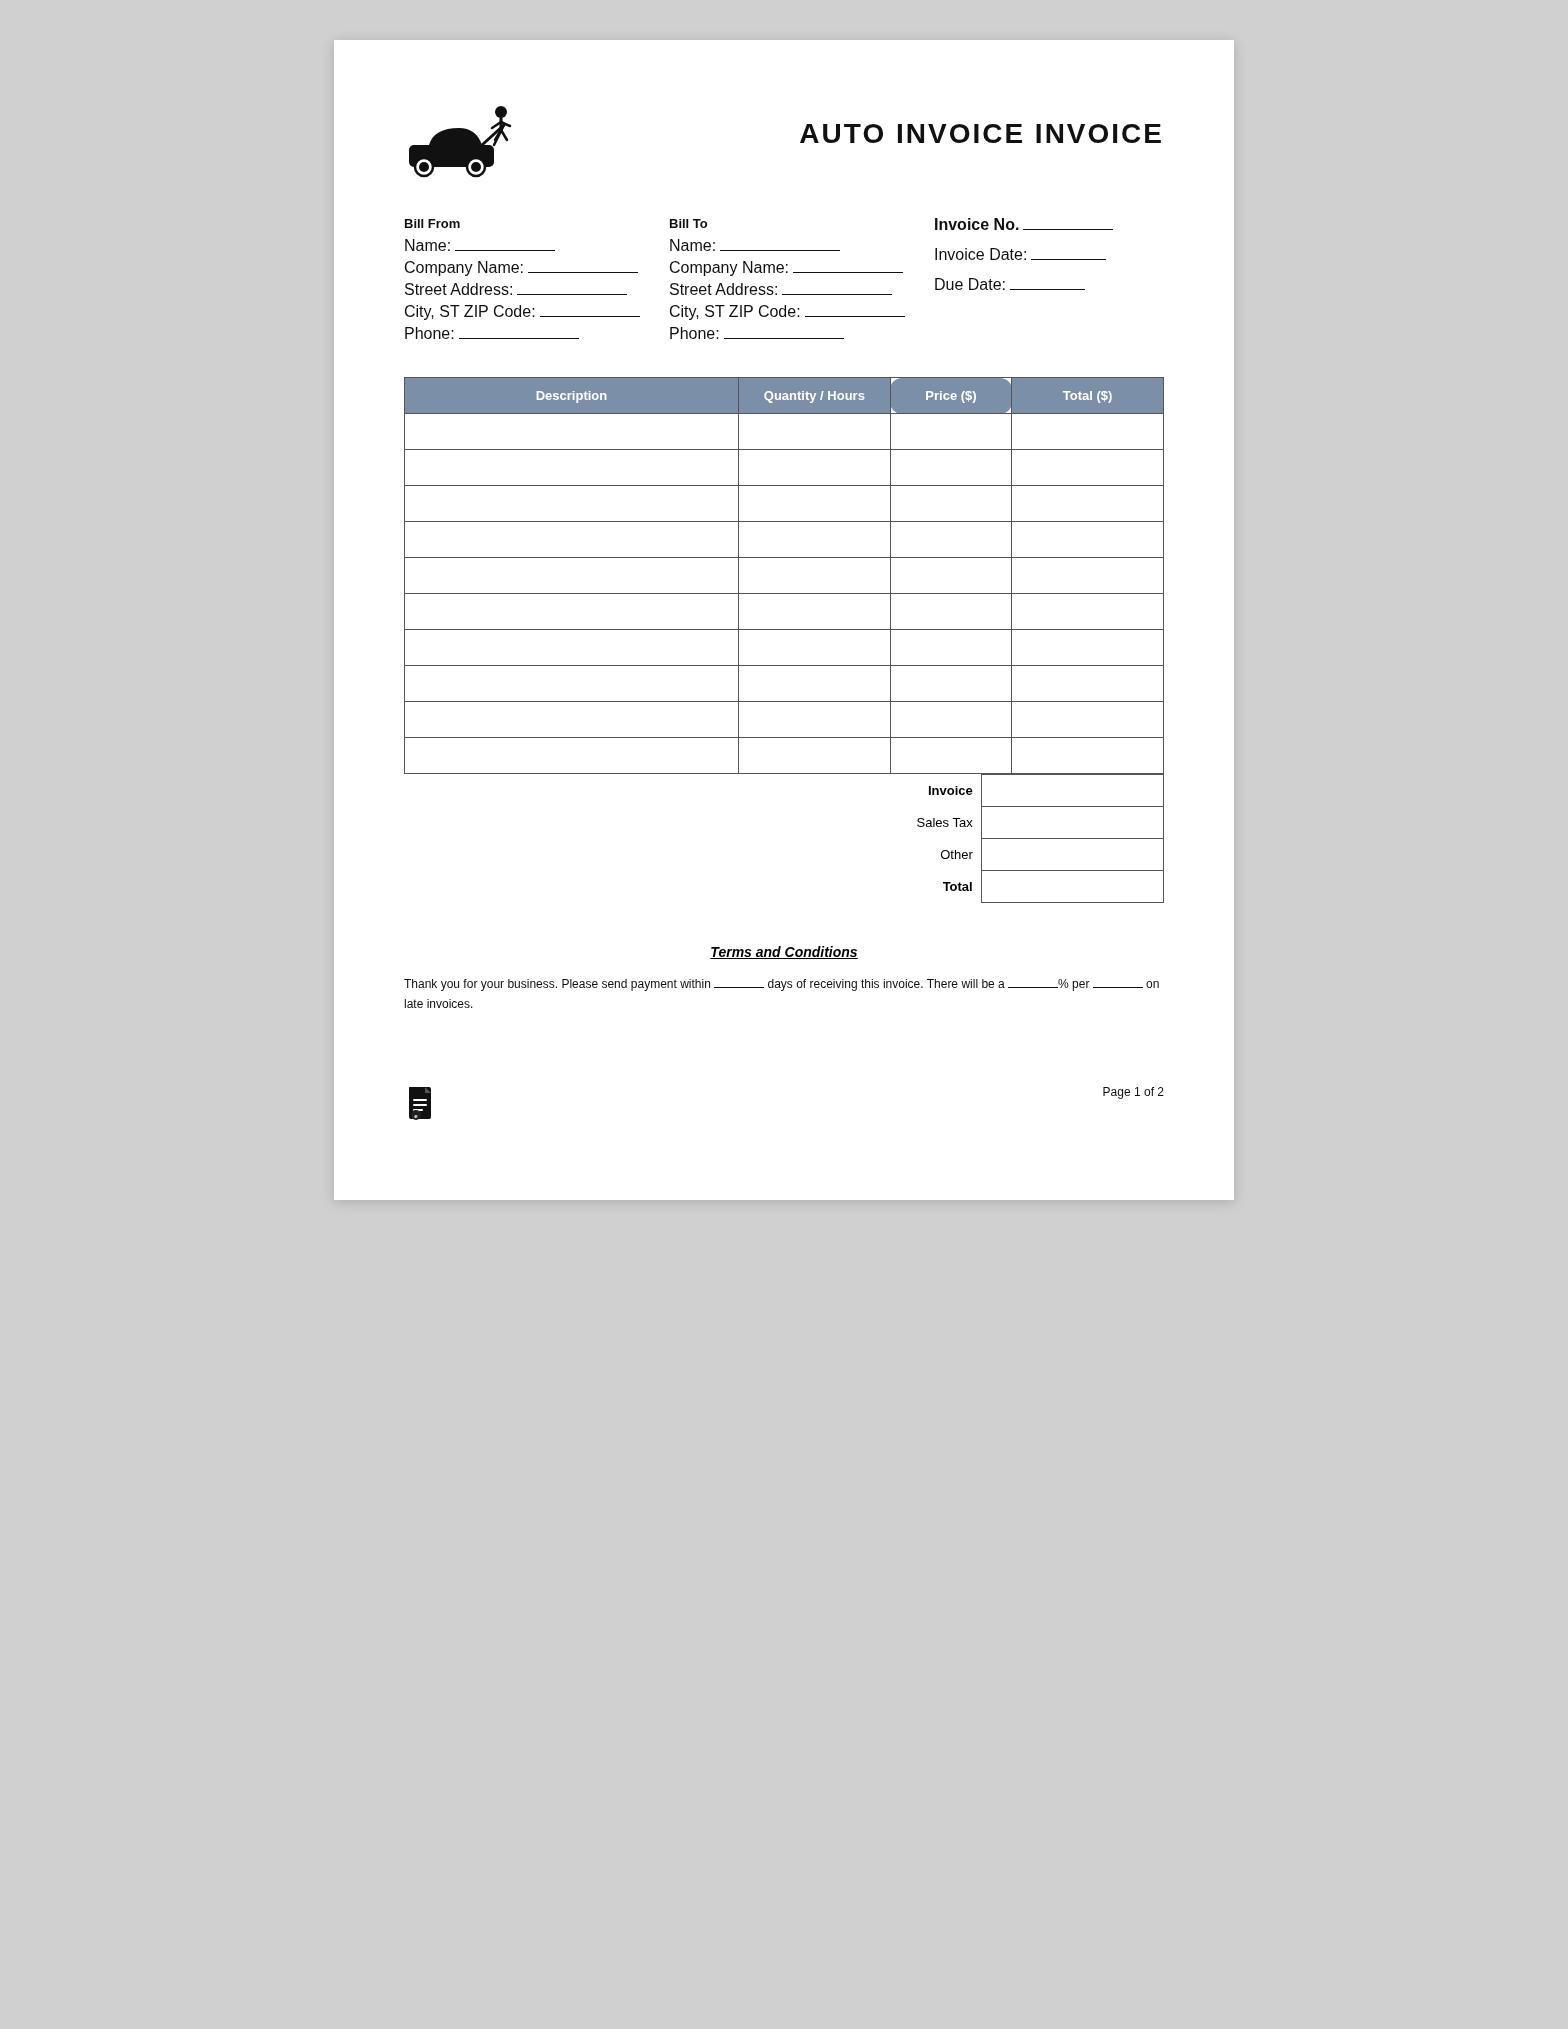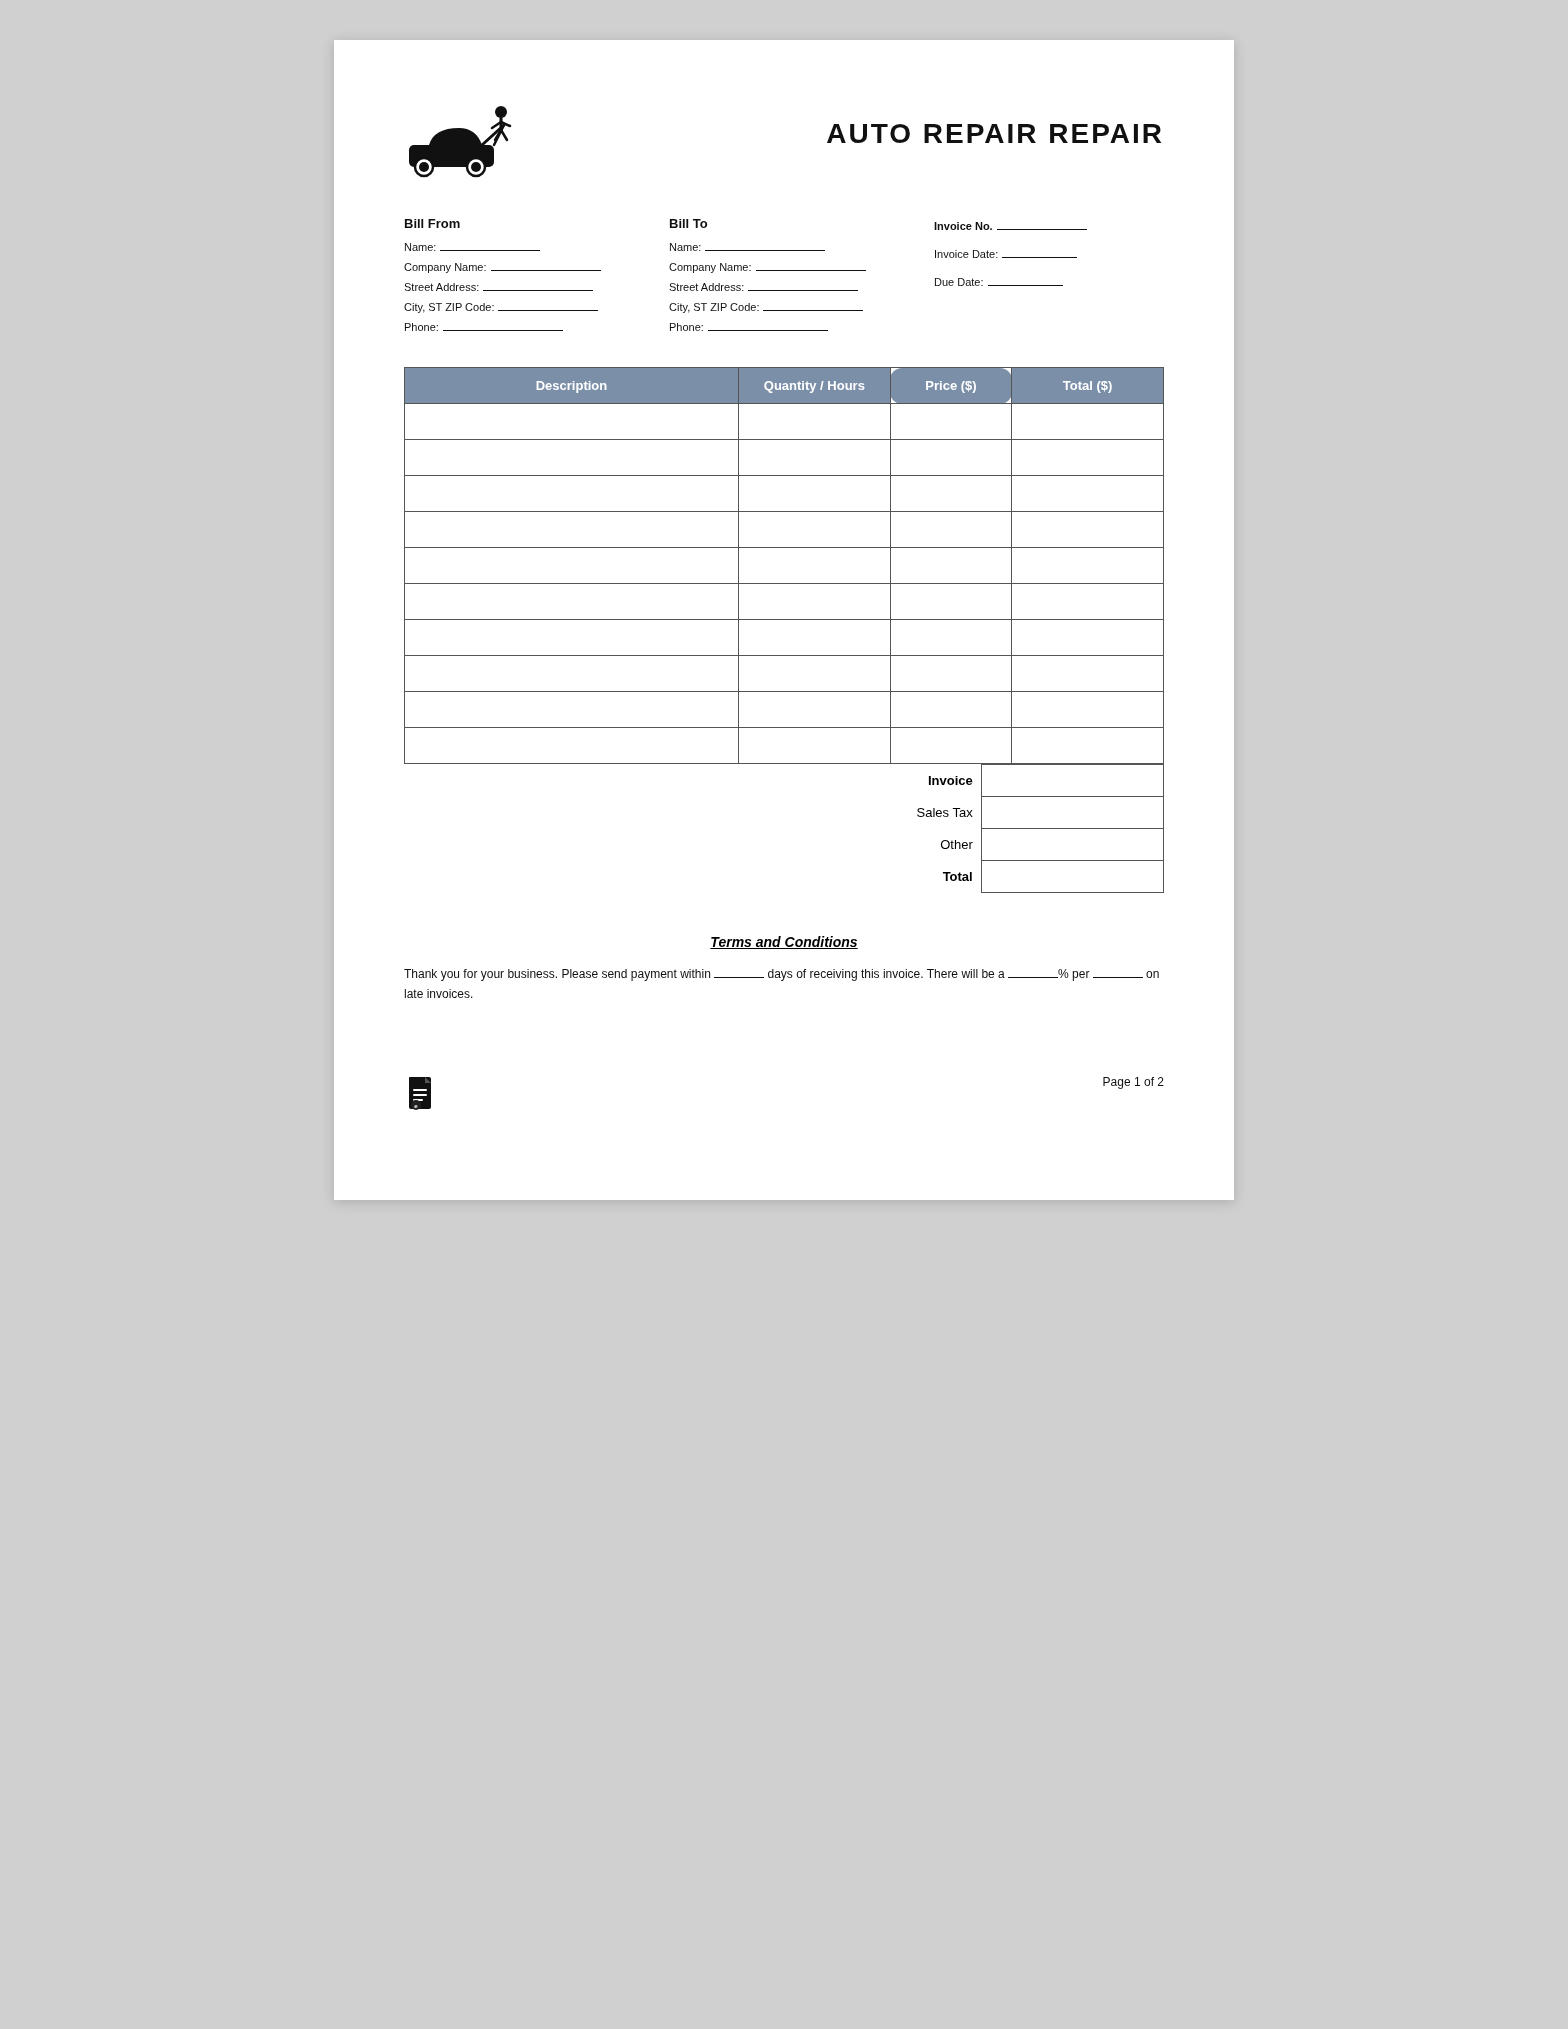--- a/index.html
+++ b/index.html
@@ -56,21 +56,21 @@
     .bill-block.invoice-info {
       flex: 0 0 230px;
     }
     .bill-block h3 {
       font-size: 13px;
       font-weight: 900;
       margin-bottom: 6px;
       color: #111;
     }
     .bill-field {
-      font-size: 11px;
+      font-size: 16px;
       color: #111;
       margin-bottom: 4px;
       display: flex;
       align-items: baseline;
       gap: 4px;
     }
     .bill-field .label {
       white-space: nowrap;
       font-weight: normal;
     }
@@ -220,21 +220,21 @@
         <line x1="100" y1="25" x2="90" y2="45" stroke="#111" stroke-width="2.5" stroke-linecap="round"></line>
 
         <circle cx="97" cy="12" r="6" fill="#111"></circle>
         <line x1="97" y1="18" x2="97" y2="30" stroke="#111" stroke-width="3" stroke-linecap="round"></line>
         <line x1="97" y1="22" x2="88" y2="28" stroke="#111" stroke-width="2.5" stroke-linecap="round"></line>
         <line x1="97" y1="22" x2="106" y2="26" stroke="#111" stroke-width="2.5" stroke-linecap="round"></line>
         <line x1="97" y1="30" x2="91" y2="40" stroke="#111" stroke-width="2.5" stroke-linecap="round"></line>
         <line x1="97" y1="30" x2="103" y2="40" stroke="#111" stroke-width="2.5" stroke-linecap="round"></line>
       </svg>
     </div>
-    <div class="invoice-title">AUTO REPAIR REPAIR</div>
+    <div class="invoice-title">AUTO INVOICE INVOICE</div>
   </div>
 
   <div class="bill-section">
 
     <div class="bill-block">
       <h3>Bill From</h3>
       <div class="bill-field">
         <span class="label">Name:</span>
         <span class="underline"></span>
       </div>

